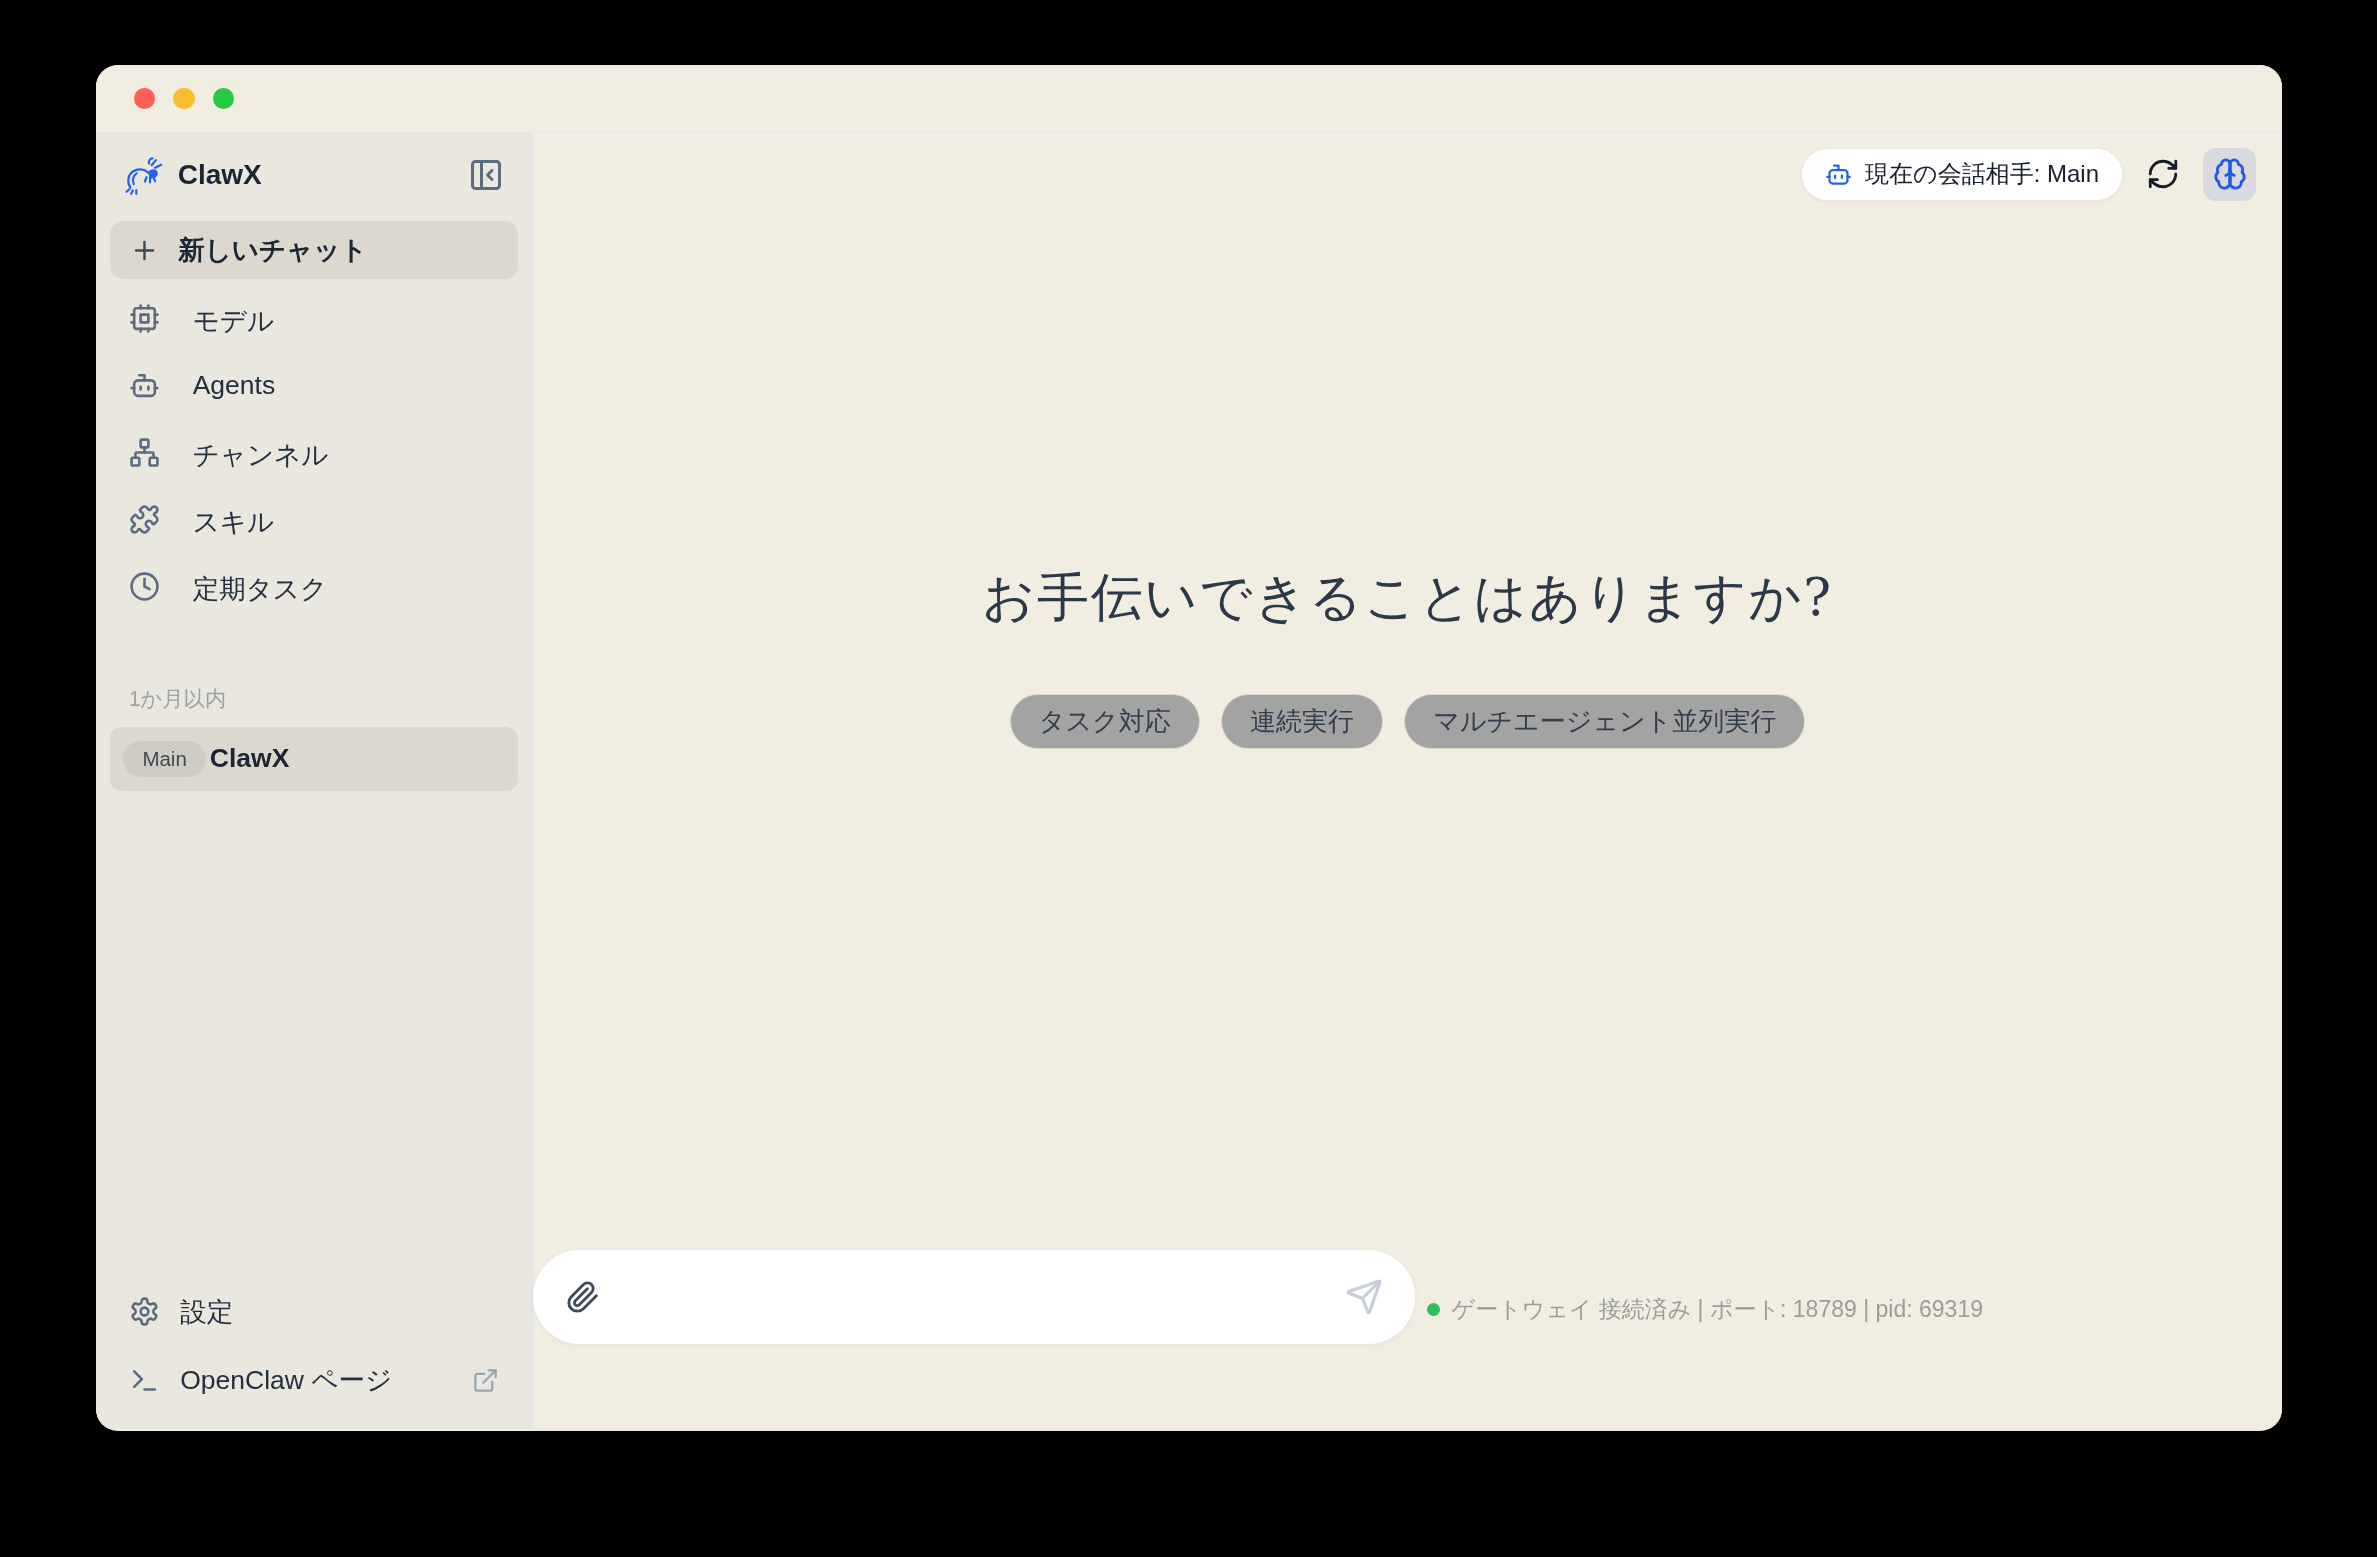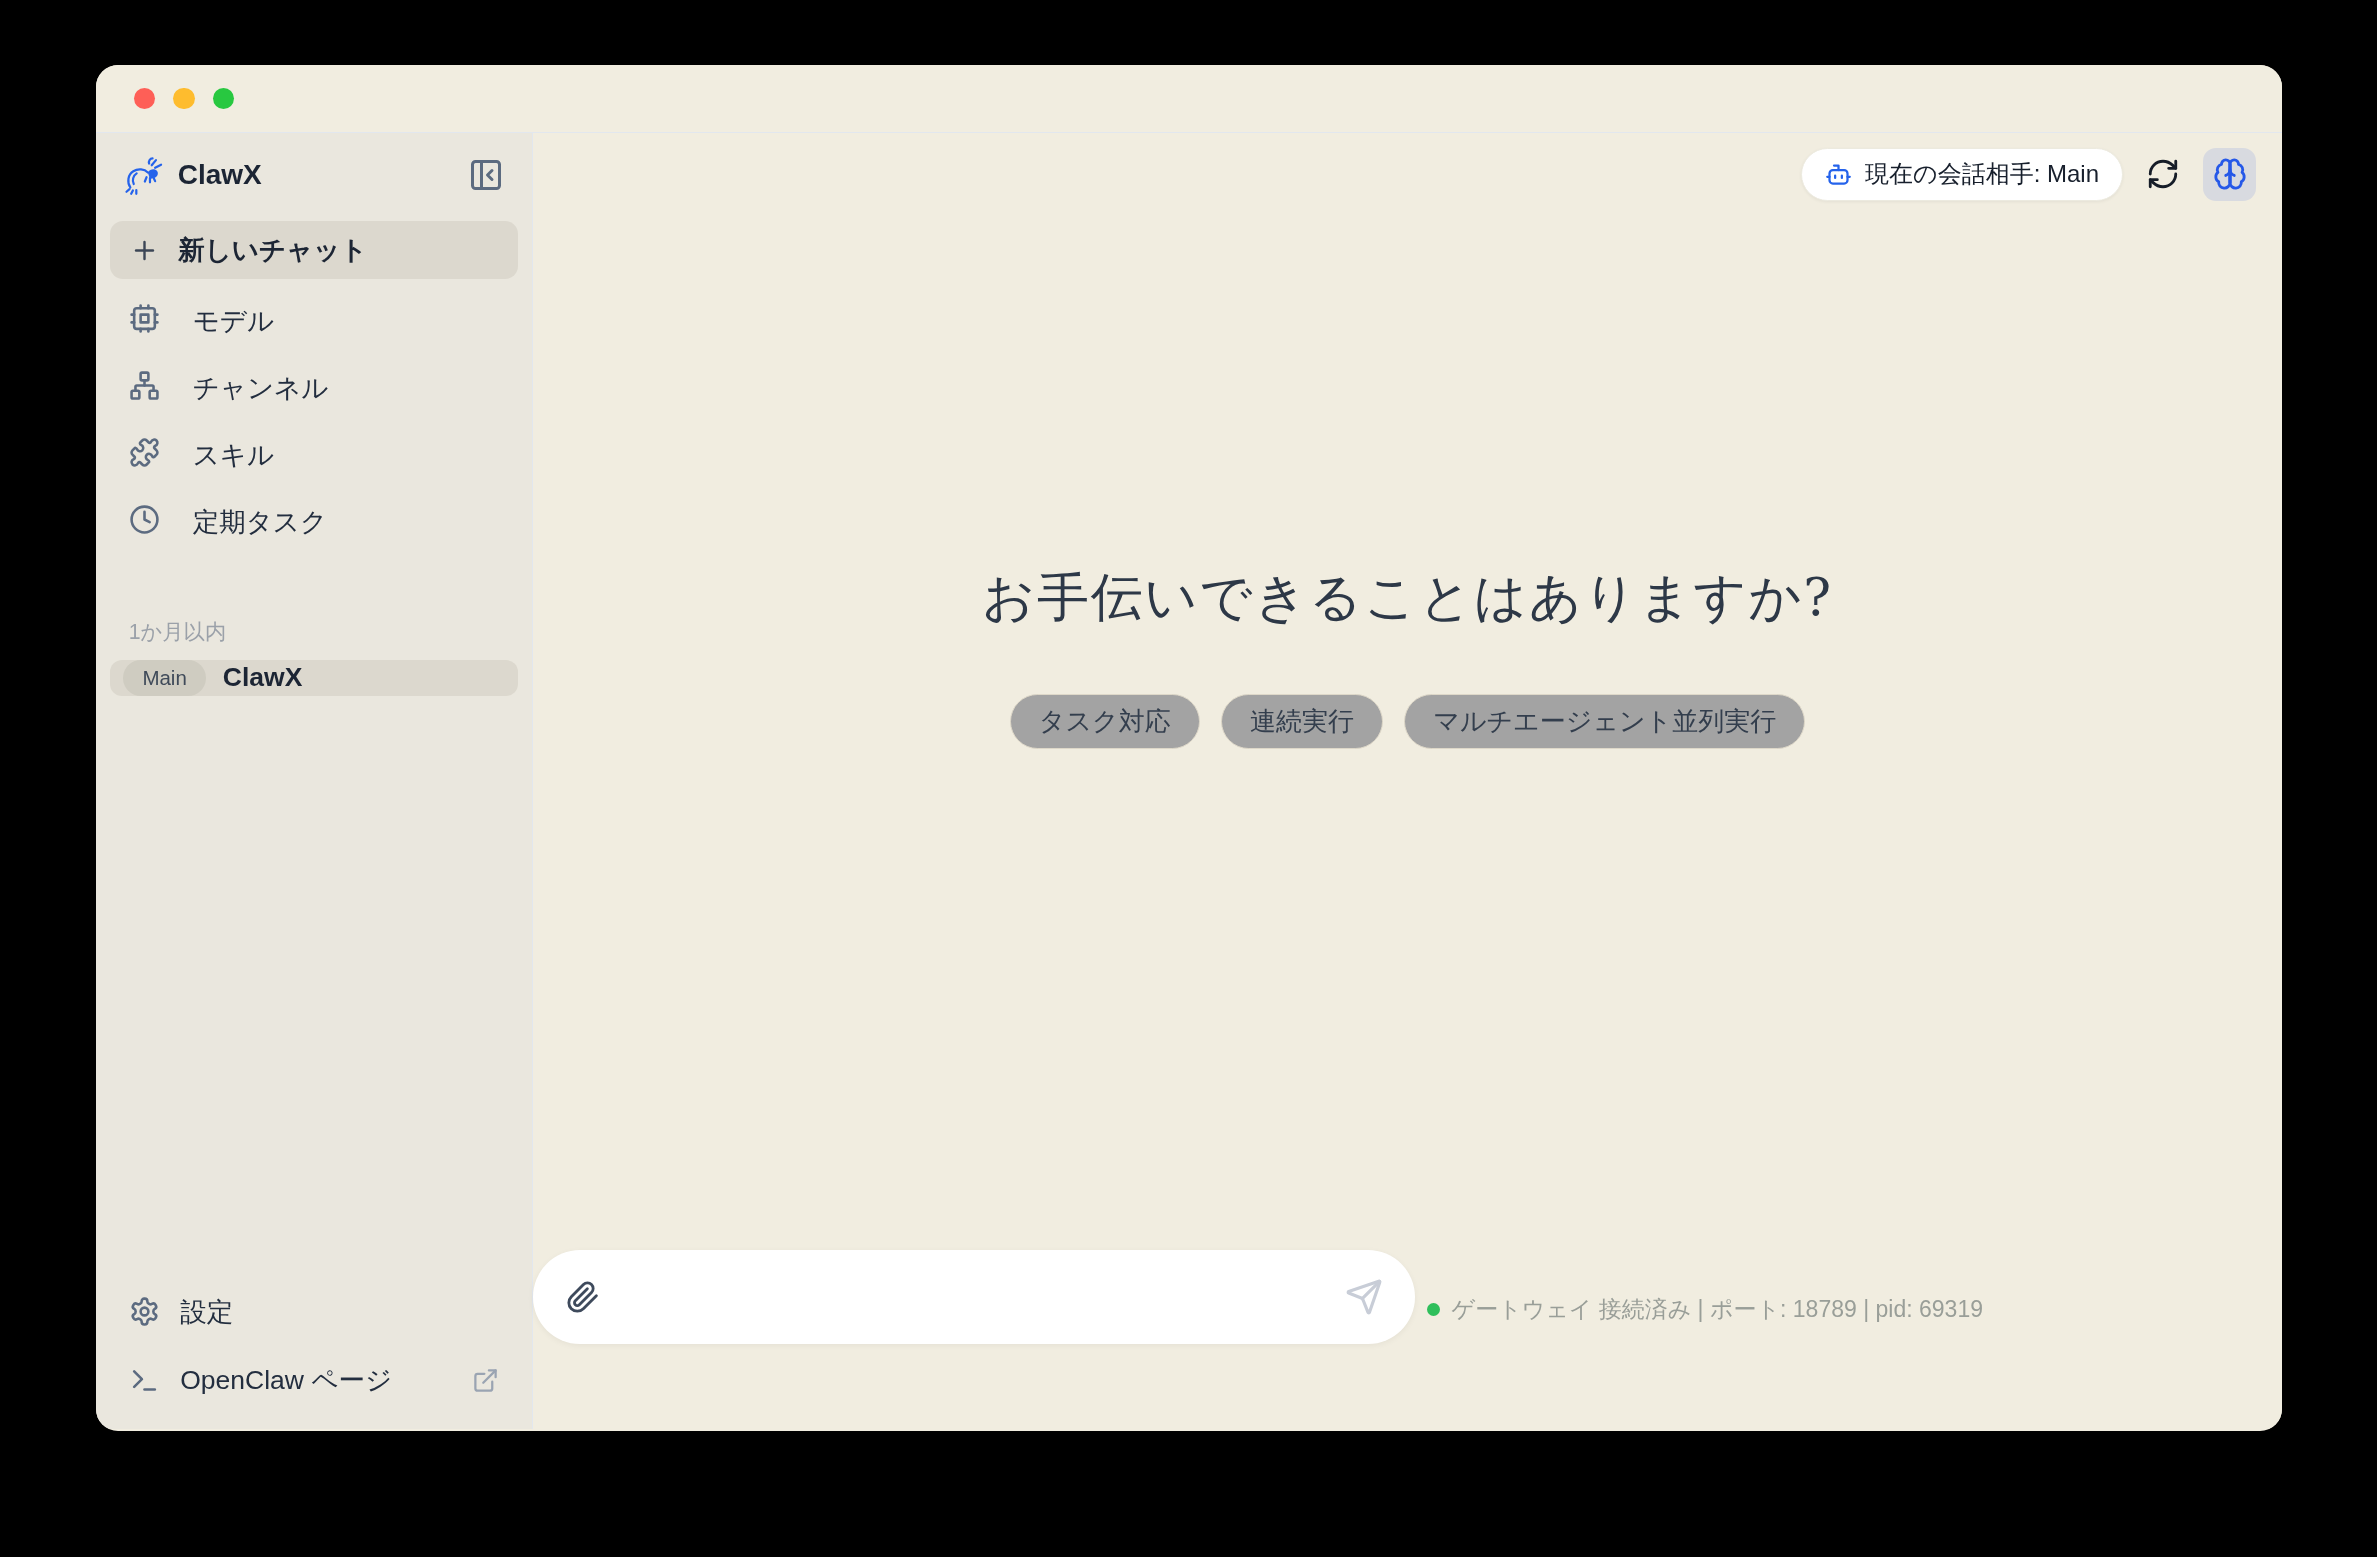--- a/index.html
+++ b/index.html
@@ -50,22 +50,22 @@
     height: 55px; margin-bottom: 12px; border-radius: 12px;
     display: flex; gap: 33px; padding: 0 19px;
     background: transparent; border: none; cursor: pointer;
   }
   .nav-icon { color: #5c6b80; display: flex; }
   .nav-label { font-size: 26.5px; font-weight: 500; color: #232e3f; }
 
   .section-label { margin-top: 46px; padding-left: 19px; font-size: 21.3px; color: #9ba1a9; }
 
   .history-item {
-    margin-top: 13.7px; height: 36px; background: #dcd8ce; border: none;
-    border-radius: 12px; display: flex; align-items: center; gap: 17px;
+    margin-top: 13.7px; height: 64px; background: #dcd8ce; border: none;
+    border-radius: 12px; display: flex; align-items: center; gap: 4px;
     padding: 0 13.7px; cursor: pointer;
   }
   .history-badge {
     background: #cfccc1; border-radius: 853px; padding: 6px 19px;
     font-size: 20.5px; color: #3f4a59;
   }
   .history-label { font-size: 26.5px; font-weight: bold; color: #1c2534; }
 
   .sidebar-spacer { flex: 1; }
 
@@ -198,20 +198,33 @@
                 <path d="M15 20v2"></path>
                 <path d="M2 15h2"></path>
                 <path d="M2 9h2"></path>
                 <path d="M20 15h2"></path>
                 <path d="M20 9h2"></path>
                 <path d="M9 2v2"></path>
                 <path d="M9 20v2"></path>
             </svg>
           </span>
           <span class="nav-label">モデル</span>
+        </button>
+        <button class="nav-item">
+          <span class="nav-icon">
+            <svg viewBox="0 0 24 24" width="31" height="31" fill="none" stroke="currentColor" stroke-width="2" stroke-linecap="round" stroke-linejoin="round">
+              <path d="M12 8V4H8"></path>
+                <rect width="16" height="12" x="4" y="8" rx="3"></rect>
+                <path d="M2 14h2"></path>
+                <path d="M20 14h2"></path>
+                <path d="M15 13v2"></path>
+                <path d="M9 13v2"></path>
+            </svg>
+          </span>
+          <span class="nav-label">Agents</span>
         </button>
         <button class="nav-item">
           <span class="nav-icon">
             <svg viewBox="0 0 24 24" width="31" height="31" fill="none" stroke="currentColor" stroke-width="2" stroke-linecap="round" stroke-linejoin="round">
               <rect x="16" y="16" width="6" height="6" rx="1"></rect>
                 <rect x="2" y="16" width="6" height="6" rx="1"></rect>
                 <rect x="9" y="2" width="6" height="6" rx="1"></rect>
               <path d="M5 16v-3a1 1 0 0 1 1-1h12a1 1 0 0 1 1 1v3"></path>
                 <path d="M12 12V8"></path>
             </svg>

